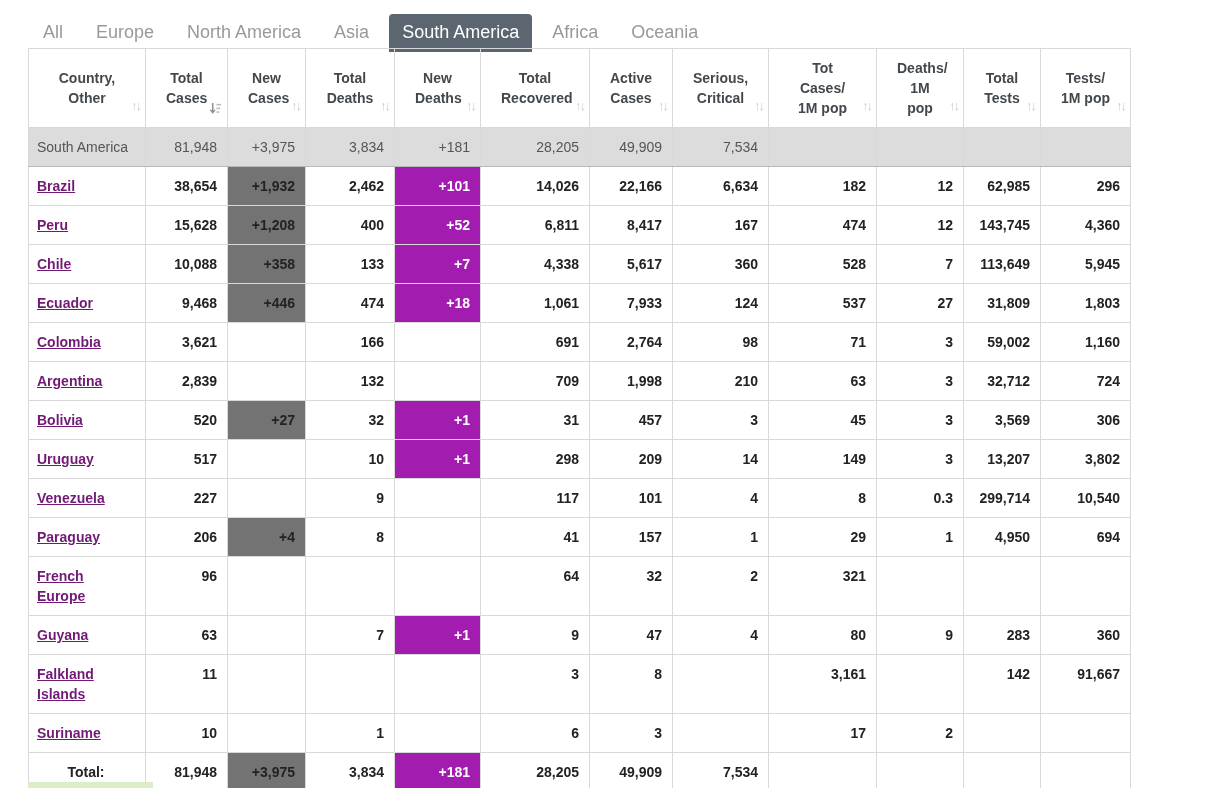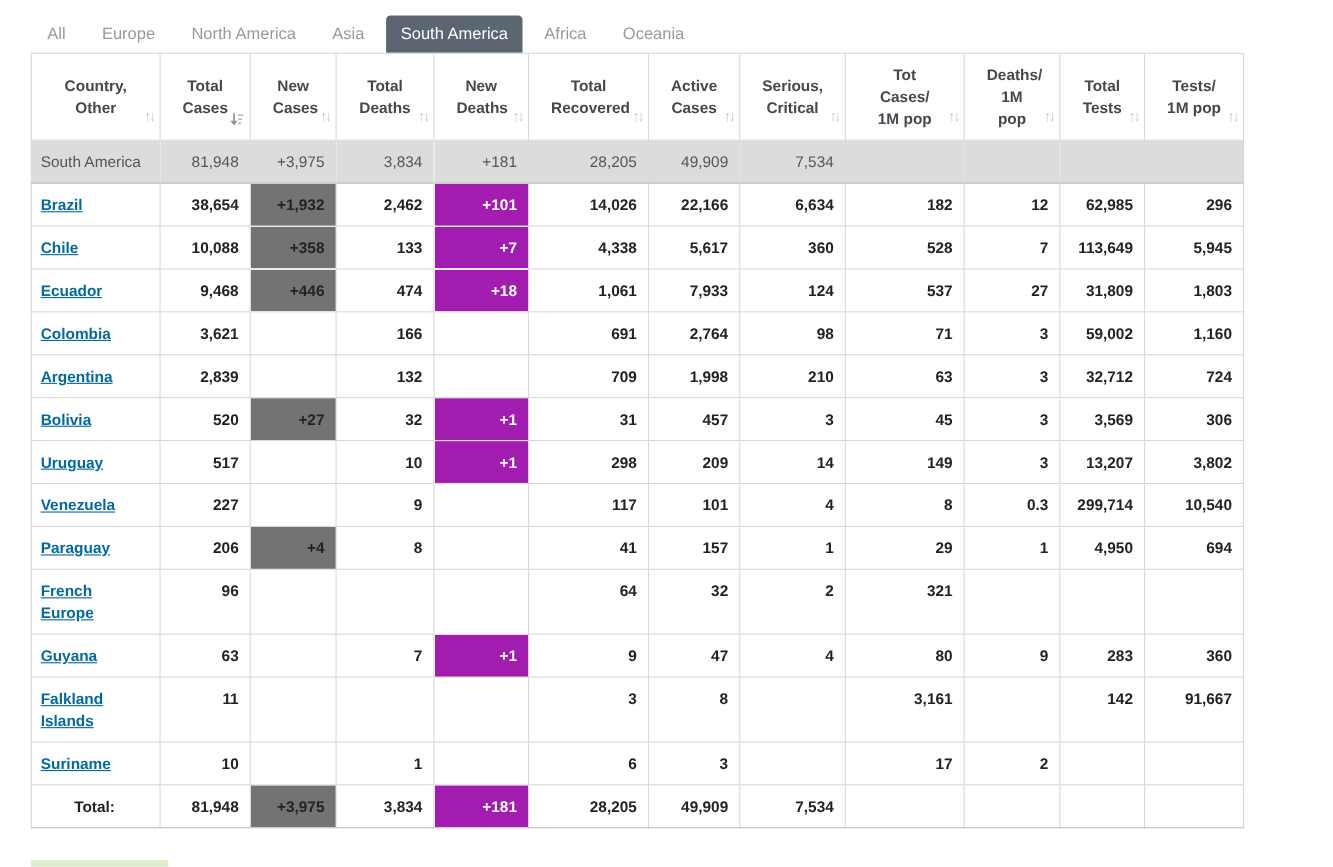--- a/index.html
+++ b/index.html
@@ -8,21 +8,21 @@
     width: 1212px; height: 788px;
     background: #ffffff;
     font-family: "Liberation Sans", "DejaVu Sans", sans-serif;
     overflow: hidden;
     position: relative;
   }
   
   .tabbar {
     position: absolute; left: 30px; top: 14px;
     display: flex; align-items: flex-end;
-    font-size: 15px;
+    font-size: 18px;
   }
   .tab {
     padding: 8px 13px 9px 13px;
     color: #999999;
     cursor: pointer;
     margin-right: 7px;
     white-space: nowrap;
   }
   .tab.active {
     background: #5B6670;
@@ -60,21 +60,21 @@
   td {
     padding: 9px 10px;
     vertical-align: top;
     line-height: 20px;
     color: #222222;
     overflow: hidden;
   }
   td.num { text-align: right; font-weight: 700; }
   td.name-cell { padding-left: 8px; }
   a.country-link {
-    color: #0369a1;
+    color: #701a75;
     font-weight: 700;
     text-decoration: underline;
     cursor: pointer;
   }
   tr.row-continent td {
     background: #dcdcdc;
     color: #555555;
     font-weight: 400;
     border-top: 1px solid #b9b9b9;
     border-bottom: 1px solid #b9b9b9;
@@ -213,20 +213,34 @@
         <td class="num hl-red">+101</td>
         <td class="num">14,026</td>
         <td class="num">22,166</td>
         <td class="num">6,634</td>
         <td class="num">182</td>
         <td class="num">12</td>
         <td class="num">62,985</td>
         <td class="num">296</td>
       </tr>
       <tr class="row-country">
+        <td class="name-cell"><a class="country-link">Peru</a></td>
+        <td class="num">15,628</td>
+        <td class="num hl-yellow">+1,208</td>
+        <td class="num">400</td>
+        <td class="num hl-red">+52</td>
+        <td class="num">6,811</td>
+        <td class="num">8,417</td>
+        <td class="num">167</td>
+        <td class="num">474</td>
+        <td class="num">12</td>
+        <td class="num">143,745</td>
+        <td class="num">4,360</td>
+      </tr>
+      <tr class="row-country">
         <td class="name-cell"><a class="country-link">Chile</a></td>
         <td class="num">10,088</td>
         <td class="num hl-yellow">+358</td>
         <td class="num">133</td>
         <td class="num hl-red">+7</td>
         <td class="num">4,338</td>
         <td class="num">5,617</td>
         <td class="num">360</td>
         <td class="num">528</td>
         <td class="num">7</td>

